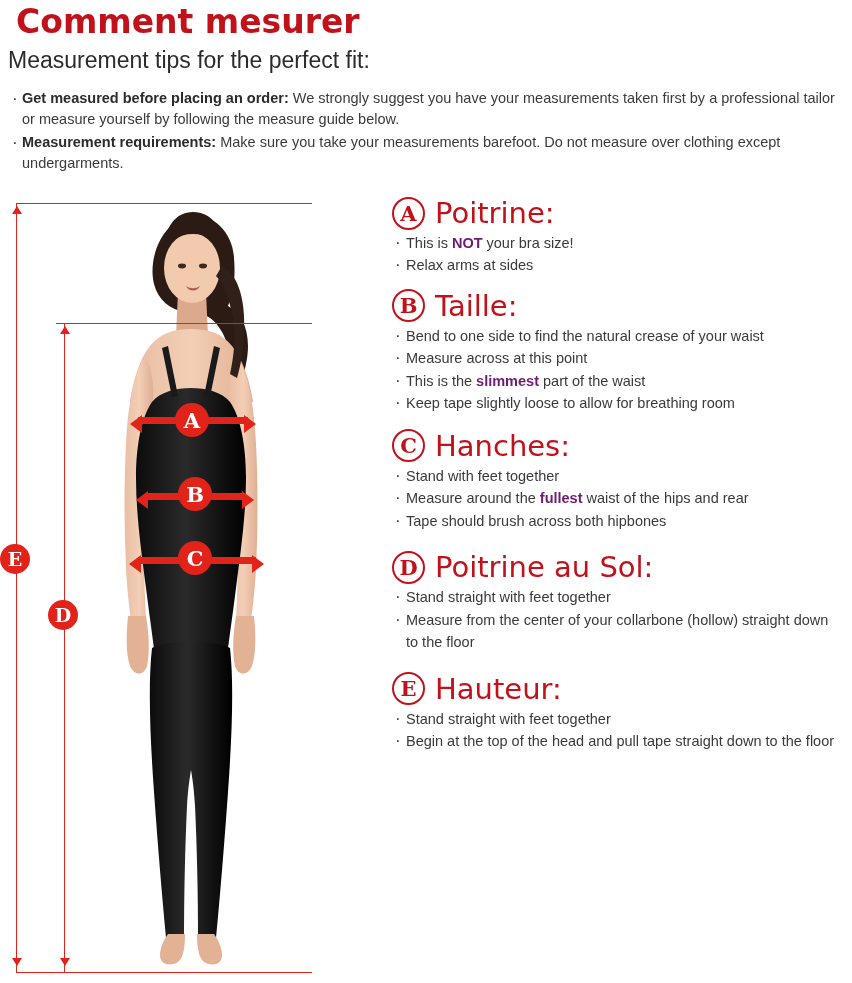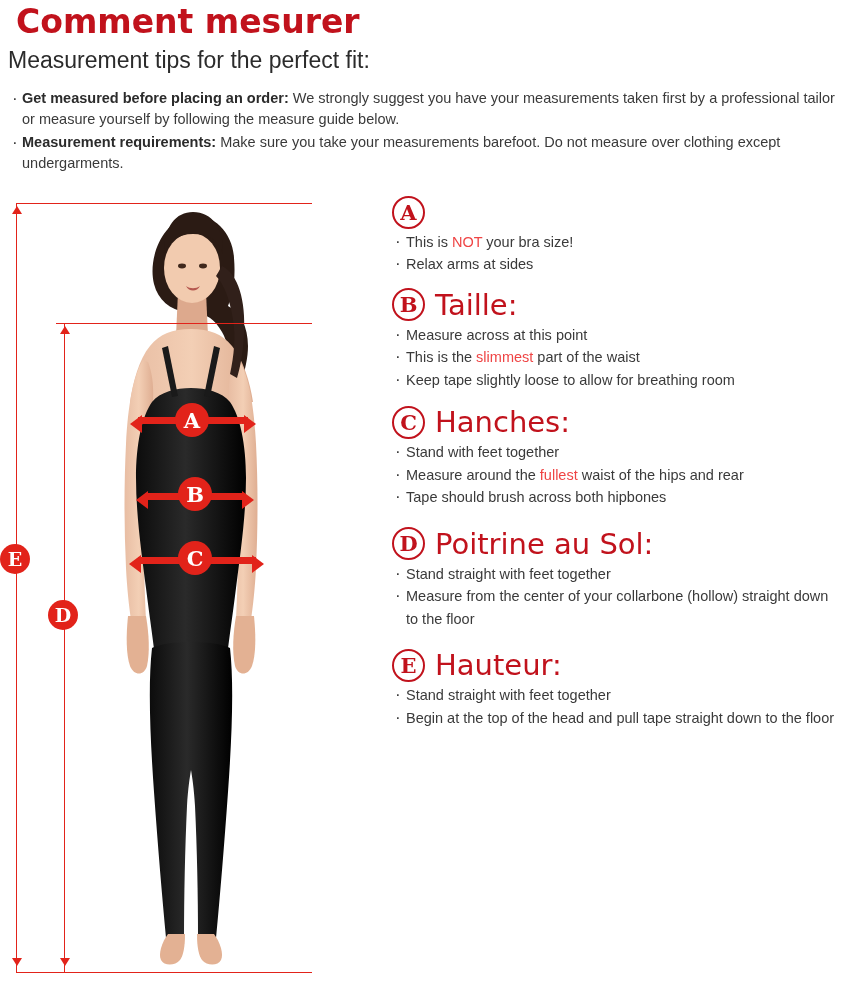--- a/index.html
+++ b/index.html
@@ -176,21 +176,21 @@
     color: #3a3a3a;
   }
   .bullets li::before {
     content: "\00B7";
     position: absolute;
     left: 3px;
     top: -2px;
     font-size: 17px;
     color: #3a3a3a;
   }
-  .bullets b { font-weight: normal; color: #ef4444; }
+  .bullets b { font-weight: bold; color: #701a75; }
 
   .sec-a { margin-top: 0px; }
   .sec-b { margin-top: 12px; }
   .sec-c { margin-top: 14px; }
   .sec-d { margin-top: 18px; }
   .sec-e { margin-top: 18px; }
 </style>
 </head>
 <body>
 
@@ -286,33 +286,35 @@
     <div class="arrowhead arrow-right" style="left:252px; top:359px; border-left-width:12px; border-top-width:9px; border-bottom-width:9px;"></div>
     <div class="dim-label" style="left:178px; top:345px;">C</div>
 
   </div>
 
   <div class="guide">
 
     <div class="section sec-a">
       <div class="sec-head">
         <div class="badge">A</div>
+        <div class="sec-title">Poitrine:</div>
       </div>
       <ul class="bullets">
         <li><span>This is </span><b>NOT</b><span> your bra size!</span></li>
         <li><span>Relax arms at sides</span></li>
       </ul>
     </div>
 
     <div class="section sec-b">
       <div class="sec-head">
         <div class="badge">B</div>
         <div class="sec-title">Taille:</div>
       </div>
       <ul class="bullets">
+        <li><span>Bend to one side to find the natural crease of your waist</span></li>
         <li><span>Measure across at this point</span></li>
         <li><span>This is the </span><b>slimmest</b><span> part of the waist</span></li>
         <li><span>Keep tape slightly loose to allow for breathing room</span></li>
       </ul>
     </div>
 
     <div class="section sec-c">
       <div class="sec-head">
         <div class="badge">C</div>
         <div class="sec-title">Hanches:</div>

